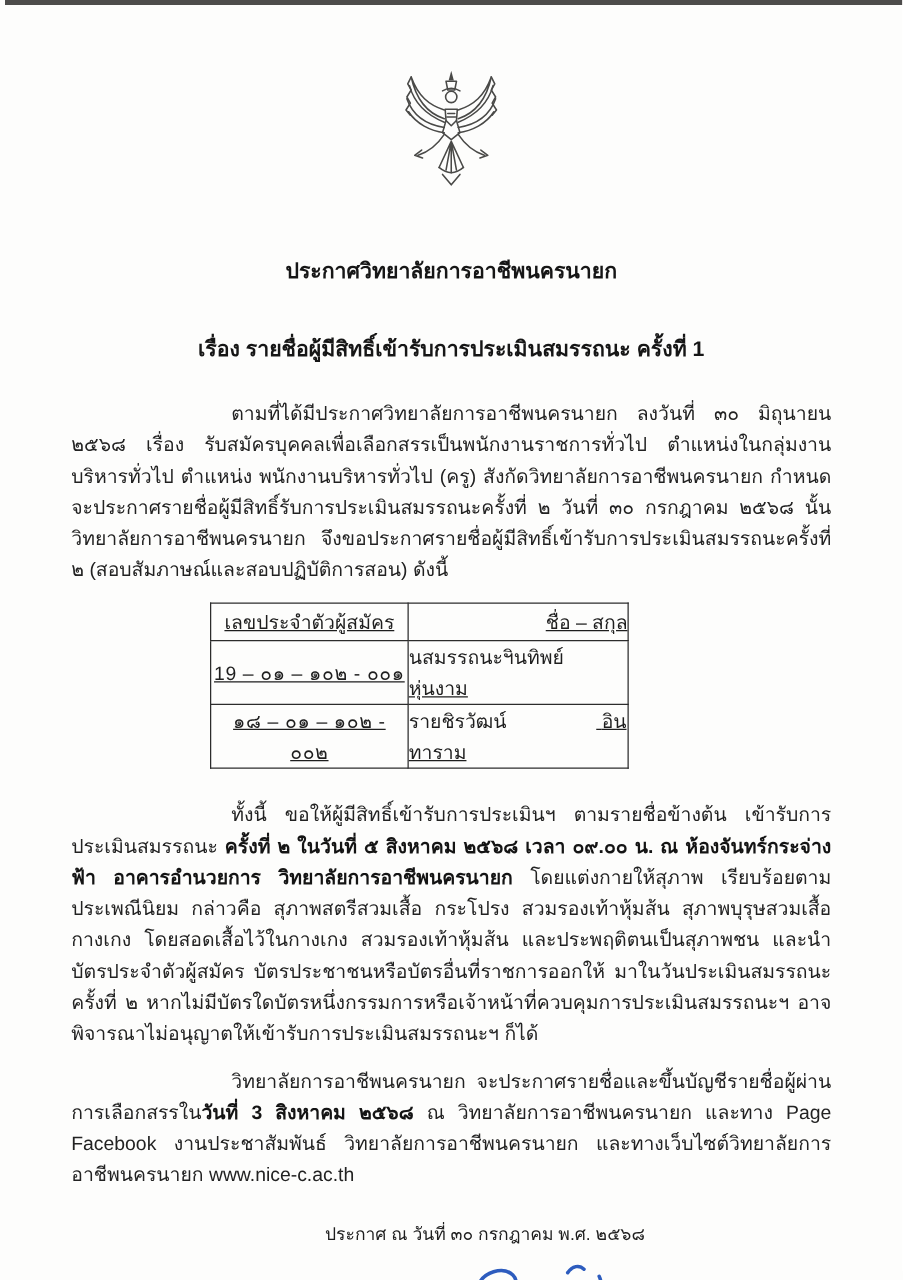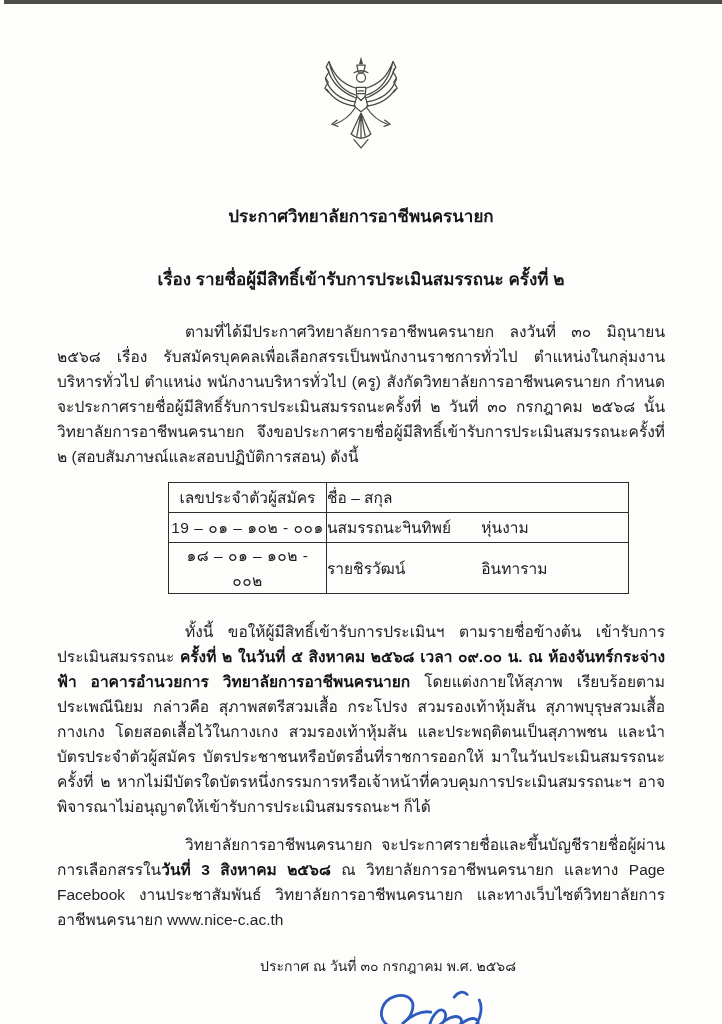--- a/index.html
+++ b/index.html
@@ -30,30 +30,31 @@
   p.para{
     margin:13px 57px;text-align:justify;text-indent:128px;
   }
   p.para-1{margin-top:27px;}
   p.para-2{margin-top:25px;}
   p.para-3{margin-top:13px;}
   .bold{font-weight:700;color:#141414;}
   table.applicants{
     border-collapse:collapse;
     margin:13px 0 0 168px;
-    width:461px;
+    width:335px;
     font-size:15.5px;
+    text-decoration:underline;
   }
   table.applicants th, table.applicants td{
     border:1.6px solid #2c2c2c;
     height:29px;padding:0;
     font-weight:400;
   }
   th.col-id{width:157px;text-align:center;}
-  th.col-name{text-align:left;}
+  th.col-name{text-align:right;}
   td.cell-id{text-align:center;letter-spacing:.5px;}
   td.cell-name{padding-left:10px;}
   .fname{display:inline-block;width:150px;}
   .announce-date{
     margin:22px 0 0 260px;
     font-size:14px;line-height:25px;
   }
   .signature-area{
     position:relative;height:96px;margin-top:2px;
   }
@@ -100,21 +101,21 @@
       <path d="M68,74 C76,86 86,94 98,98 M94,92 L102,98 L93,101"></path>
 
       <path d="M60,82 L46,112 M60,82 L54,115 M60,82 L60,118 M60,82 L66,115 M60,82 L74,112"></path>
       <path d="M46,112 Q60,124 74,112"></path>
       <path d="M50,120 L60,132 L70,120"></path>
     </svg>
   </div>
 
   <div class="title-block">
     <div class="title-line">ประกาศวิทยาลัยการอาชีพนครนายก</div>
-    <div class="title-line">เรื่อง   รายชื่อผู้มีสิทธิ์เข้ารับการประเมินสมรรถนะ ครั้งที่ ๒</div>
+    <div class="title-line">เรื่อง   รายชื่อผู้มีสิทธิ์เข้ารับการประเมินสมรรถนะ ครั้งที่ 1</div>
   </div>
 
   <p class="para para-1 body-text"><span>ตามที่ได้มีประกาศวิทยาลัยการอาชีพนครนายก  ลงวันที่ ๓๐ มิถุนายน ๒๕๖๘  เรื่อง รับสมัครบุคคลเพื่อเลือกสรรเป็นพนักงานราชการทั่วไป ตำแหน่งในกลุ่มงานบริหารทั่วไป ตำแหน่ง พนักงานบริหารทั่วไป (ครู) สังกัดวิทยาลัยการอาชีพนครนายก   กำหนดจะประกาศรายชื่อผู้มีสิทธิ์รับการประเมินสมรรถนะครั้งที่ ๒ วันที่ ๓๐ กรกฎาคม  ๒๕๖๘ นั้น วิทยาลัยการอาชีพนครนายก จึงขอประกาศรายชื่อผู้มีสิทธิ์เข้ารับการประเมินสมรรถนะครั้งที่ ๒ (สอบสัมภาษณ์และสอบปฏิบัติการสอน)  ดังนี้</span></p>
 
   <table class="applicants">
     <thead>
       <tr>
         <th class="col-id">เลขประจำตัวผู้สมัคร</th>
         <th class="col-name">ชื่อ – สกุล</th>
       </tr>

